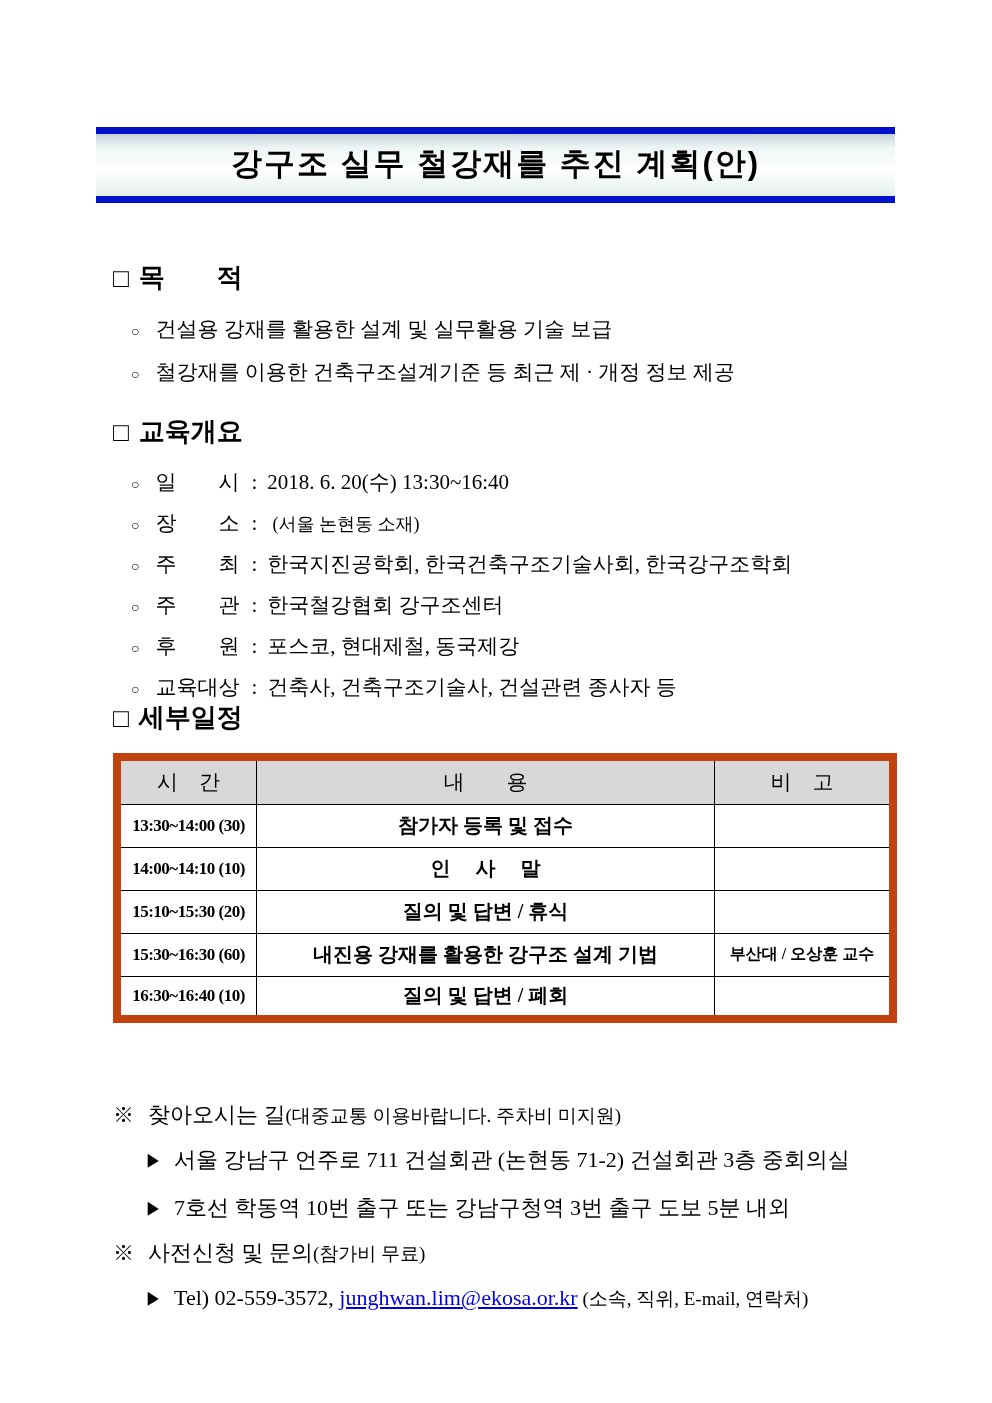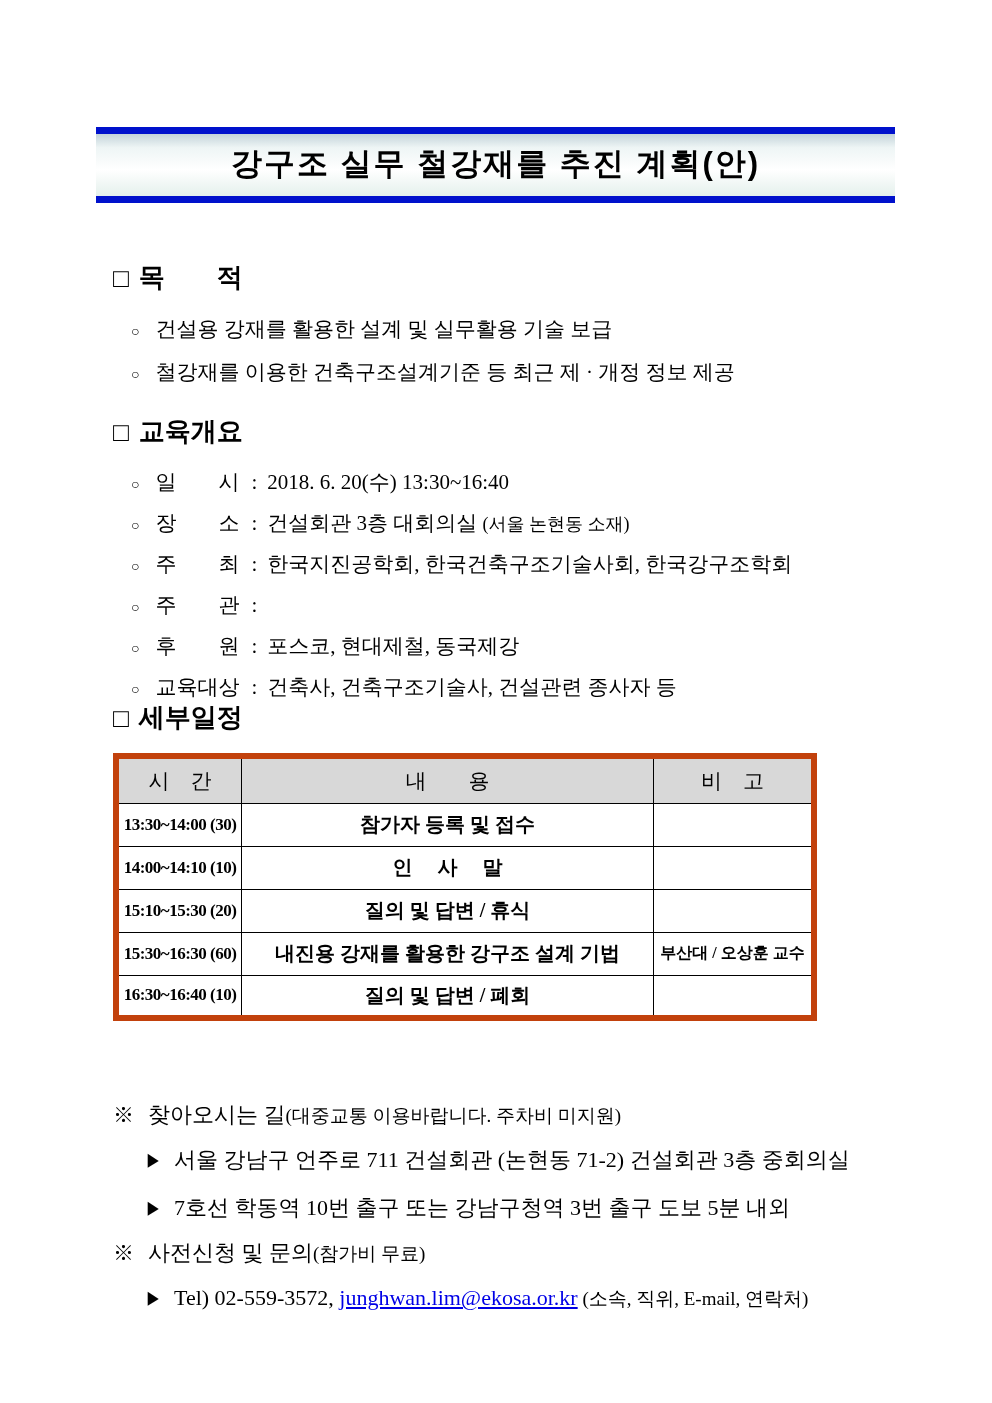--- a/index.html
+++ b/index.html
@@ -52,22 +52,22 @@
 
   .ov-item { line-height:38px; }
   .ov-label { display:inline-block; white-space:pre; }
   .ov-colon { padding:0 10px 0 12px; }
   .ov-note { font-size:18px; }
 
   
   .sched-table {
     border-collapse:collapse;
     margin-top:18px;
-    width:704px;
-    border:6px solid #c2410c;
+    width:784px;
+    border:8px solid #c2410c;
     table-layout:fixed;
   }
   .sched-table th, .sched-table td {
     border:1px solid #000;
     text-align:center;
     vertical-align:middle;
     white-space:pre-wrap;
     font-weight:bold;
   }
   .sched-table th {
@@ -137,32 +137,32 @@
     </div>
     <ul class="o-list">
       <li class="o-item ov-item">
         <span class="o-mark">○</span>
         <span class="ov-label">일　　시</span><span class="ov-colon">:</span>
         <span>2018. 6. 20(수) 13:30~16:40</span>
       </li>
       <li class="o-item ov-item">
         <span class="o-mark">○</span>
         <span class="ov-label">장　　소</span><span class="ov-colon">:</span>
-        <span>건설회관 3층 대회의실</span>
         <span class="sp"> </span>
         <span class="ov-note">(서울 논현동 소재)</span>
       </li>
       <li class="o-item ov-item">
         <span class="o-mark">○</span>
         <span class="ov-label">주　　최</span><span class="ov-colon">:</span>
         <span>한국지진공학회, 한국건축구조기술사회, 한국강구조학회</span>
       </li>
       <li class="o-item ov-item">
         <span class="o-mark">○</span>
         <span class="ov-label">주　　관</span><span class="ov-colon">:</span>
+        <span>한국철강협회 강구조센터</span>
       </li>
       <li class="o-item ov-item">
         <span class="o-mark">○</span>
         <span class="ov-label">후　　원</span><span class="ov-colon">:</span>
         <span>포스코, 현대제철, 동국제강</span>
       </li>
       <li class="o-item ov-item">
         <span class="o-mark">○</span>
         <span class="ov-label">교육대상</span><span class="ov-colon">:</span>
         <span>건축사, 건축구조기술사, 건설관련 종사자 등</span>

